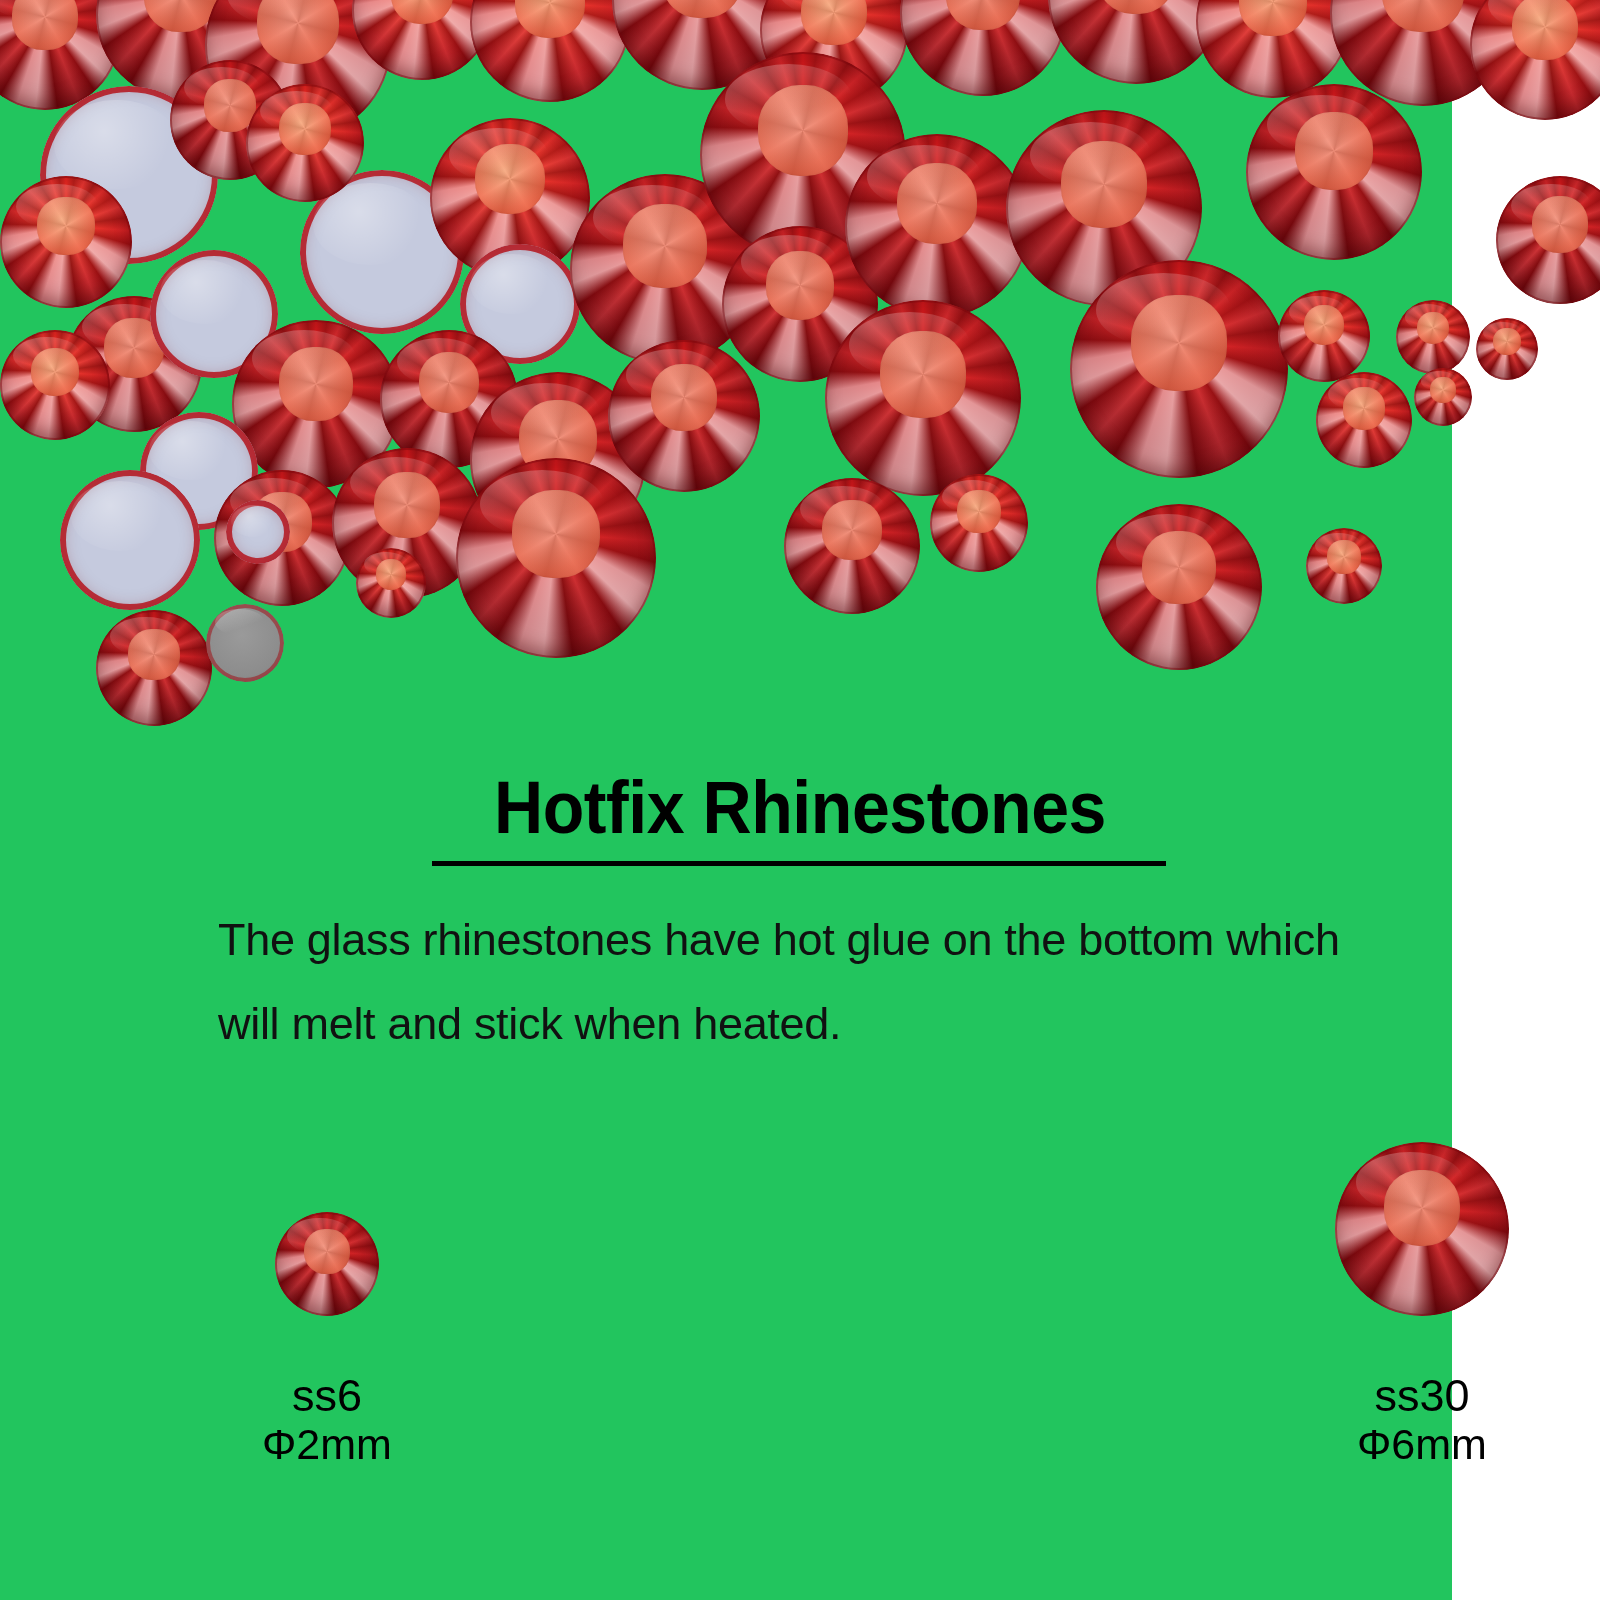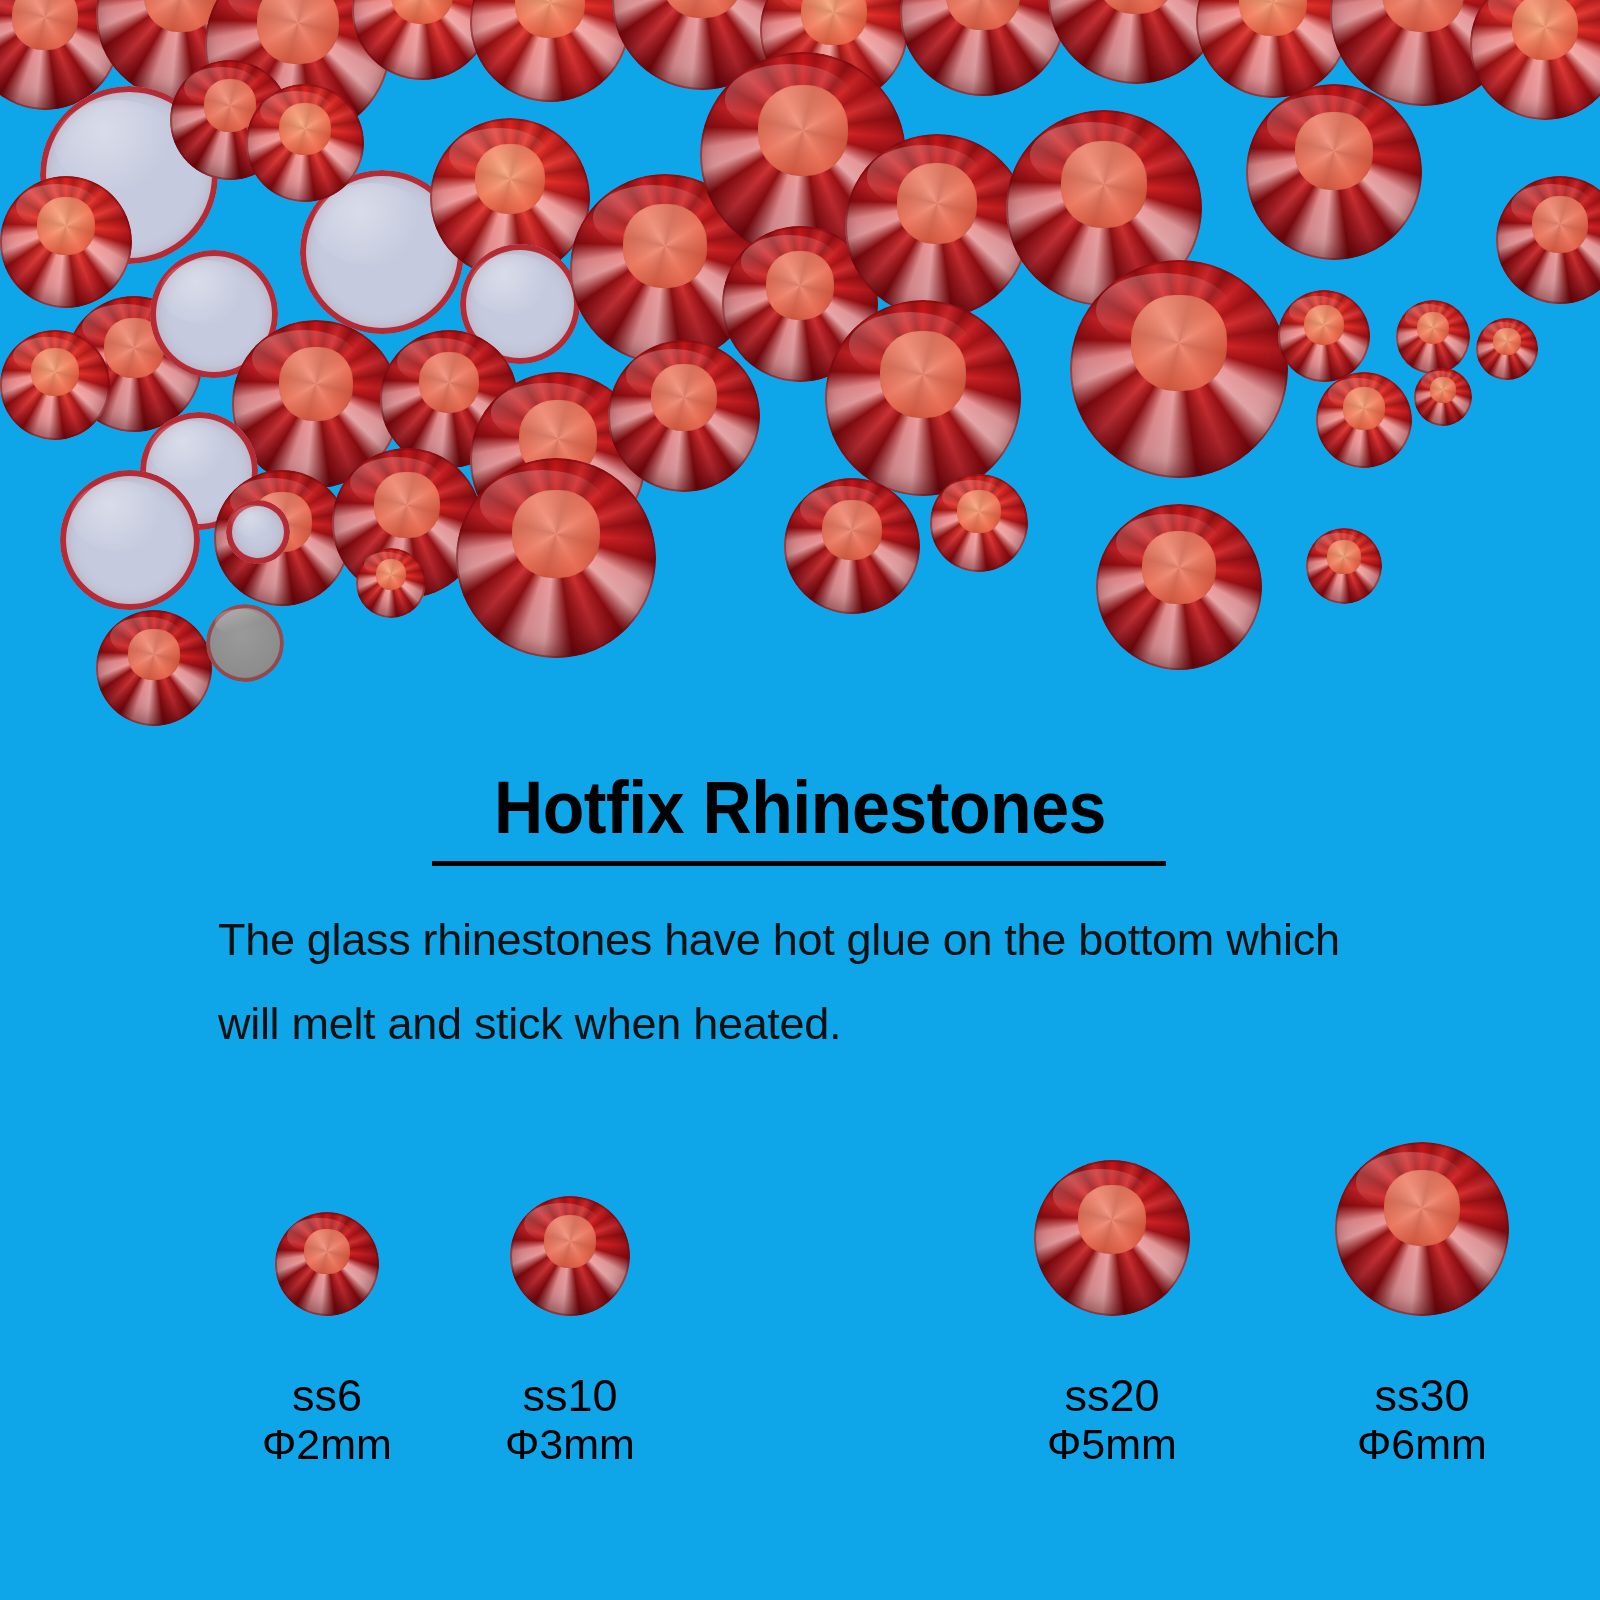--- a/index.html
+++ b/index.html
@@ -4,22 +4,22 @@
 <style>
   * { box-sizing: border-box; margin: 0; padding: 0; }
   html, body {
     width: 1600px; height: 1600px;
     background: #ffffff;
     font-family: "Liberation Sans", "DejaVu Sans", sans-serif;
     overflow: hidden;
   }
   #page {
     position: relative;
-    width: 1600px; height: 1600px;
-    background: #0ea5e9;
+    width: 1452px; height: 1600px;
+    background: #22c55e;
   }
 
   
   #scatter {
     position: absolute;
     left: 0; top: 0;
     width: 1600px; height: 760px;
     overflow: hidden;
   }
   .gem {
@@ -608,48 +608,20 @@
             <div class="rays"></div>
             <div class="table"></div>
             <div class="tableedge"></div>
             <div class="rim"></div>
             <div class="gloss"></div>
           </div>
         </div>
         <div class="size-name">ss6</div>
         <div class="size-dia">Φ2mm</div>
       </div>
-      <div class="size-item" style="left: 345px; top: 0px; width: 210px;">
-        <div class="size-gem" style="width: 120px; height: 120px; margin-top: 76px;">
-          <div class="gem" style="width: 120px; height: 120px; --tbl: #e8654a; --tblhi: #f2907a; --tbl2: #d44a32; --mid: #d11a1c; --dk: #a50d14; --edge: #7d050d; --glue1: #c5cade; --glue2: #a8afc8; left: 0px; top: 0px;">
-            <div class="body"></div>
-            <div class="rays"></div>
-            <div class="table"></div>
-            <div class="tableedge"></div>
-            <div class="rim"></div>
-            <div class="gloss"></div>
-          </div>
-        </div>
-        <div class="size-name">ss10</div>
-        <div class="size-dia">Φ3mm</div>
-      </div>
-      <div class="size-item" style="left: 887px; top: 0px; width: 210px;">
-        <div class="size-gem" style="width: 156px; height: 156px; margin-top: 40px;">
-          <div class="gem" style="width: 156px; height: 156px; --tbl: #e8654a; --tblhi: #f2907a; --tbl2: #d44a32; --mid: #d11a1c; --dk: #a50d14; --edge: #7d050d; --glue1: #c5cade; --glue2: #a8afc8; left: 0px; top: 0px;">
-            <div class="body"></div>
-            <div class="rays"></div>
-            <div class="table"></div>
-            <div class="tableedge"></div>
-            <div class="rim"></div>
-            <div class="gloss"></div>
-          </div>
-        </div>
-        <div class="size-name">ss20</div>
-        <div class="size-dia">Φ5mm</div>
-      </div>
       <div class="size-item" style="left: 1197px; top: 0px; width: 210px;">
         <div class="size-gem" style="width: 174px; height: 174px; margin-top: 22px;">
           <div class="gem" style="width: 174px; height: 174px; --tbl: #e8654a; --tblhi: #f2907a; --tbl2: #d44a32; --mid: #d11a1c; --dk: #a50d14; --edge: #7d050d; --glue1: #c5cade; --glue2: #a8afc8; left: 0px; top: 0px;">
             <div class="body"></div>
             <div class="rays"></div>
             <div class="table"></div>
             <div class="tableedge"></div>
             <div class="rim"></div>
             <div class="gloss"></div>
           </div>

